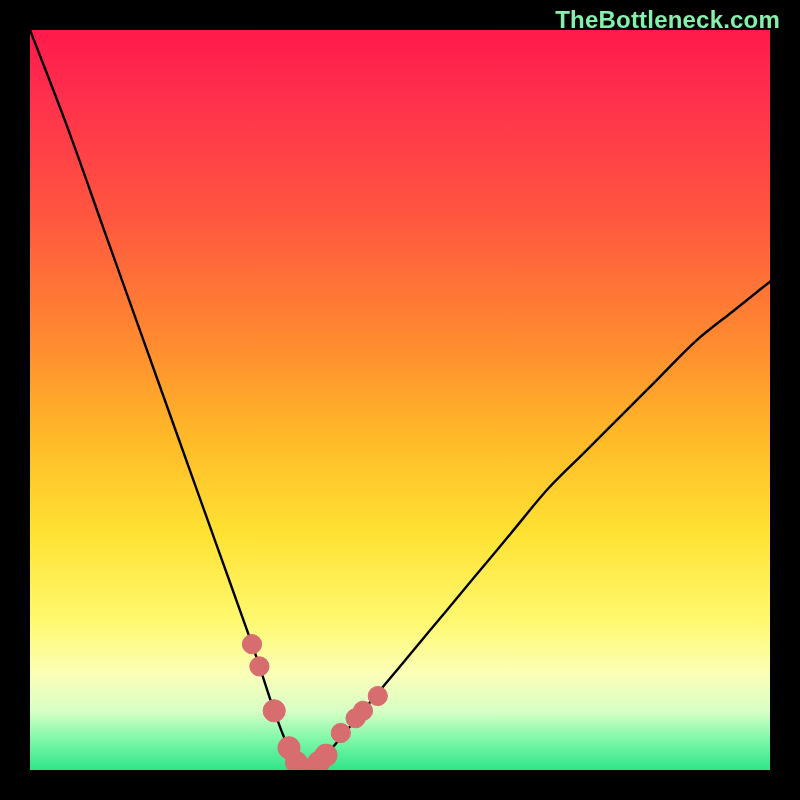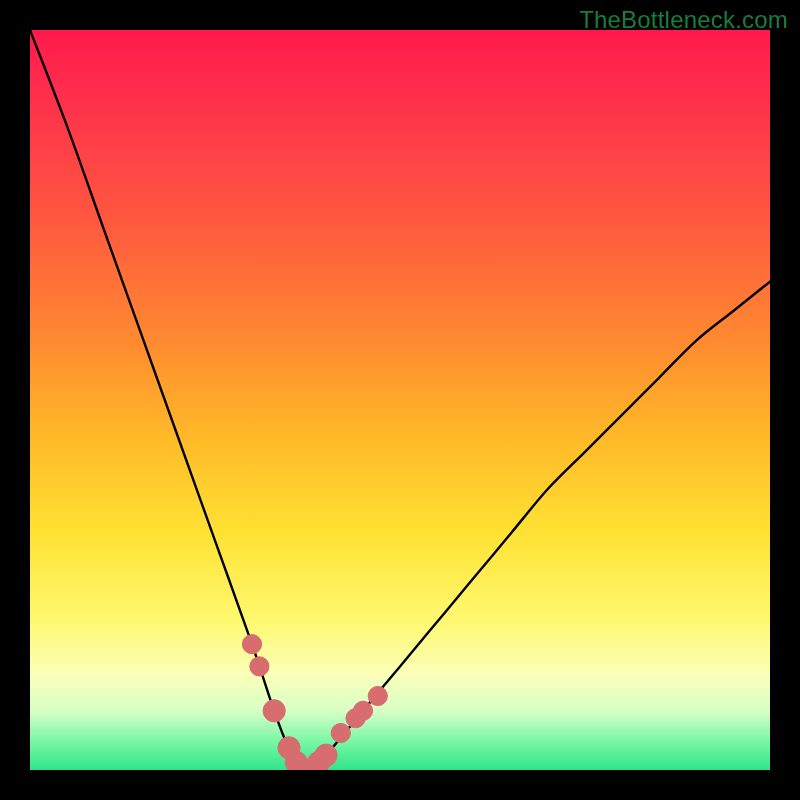--- a/index.html
+++ b/index.html
@@ -32,24 +32,24 @@
       #ffe233 68%,
       #fff971 80%,
       #fbffb8 87%,
       #d8ffc6 92%,
       #7cf7a7 96%,
       #2fe58a 100%);
   }
   .watermark {
     position: absolute;
     top: 6px;
-    right: 12px;
-    color: #15803d;
+    right: 20px;
+    color: #86efac;
     font-size: 24px;
-    font-weight: 400;
+    font-weight: 700;
     letter-spacing: 0.2px;
     user-select: none;
   }
   svg.overlay {
     position: absolute;
     left: 0;
     top: 0;
     width: 740px;
     height: 740px;
     pointer-events: none;

